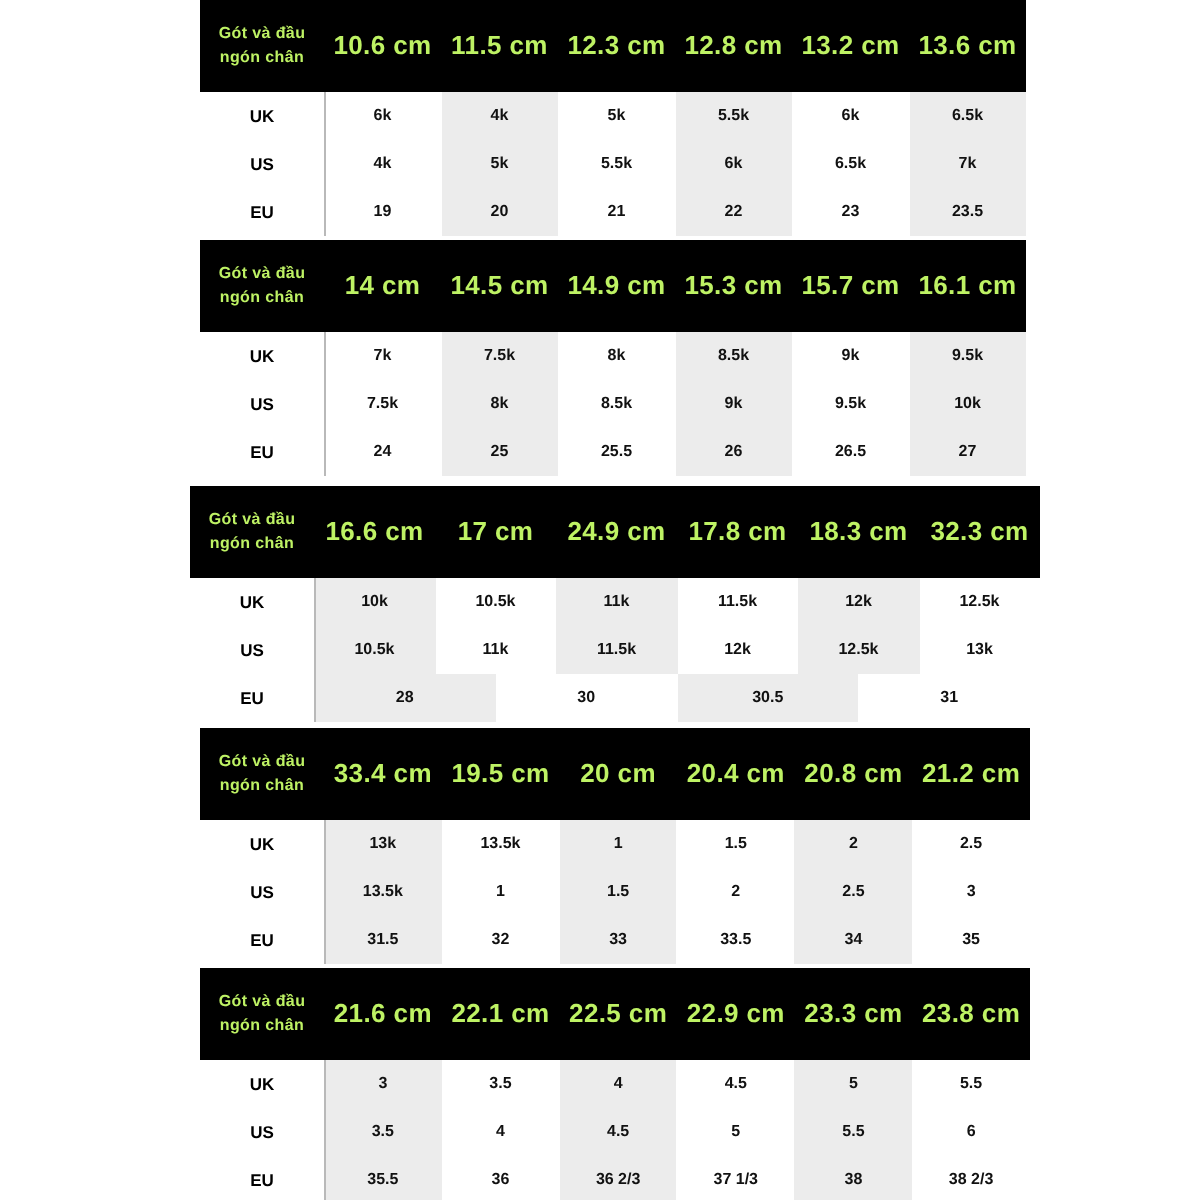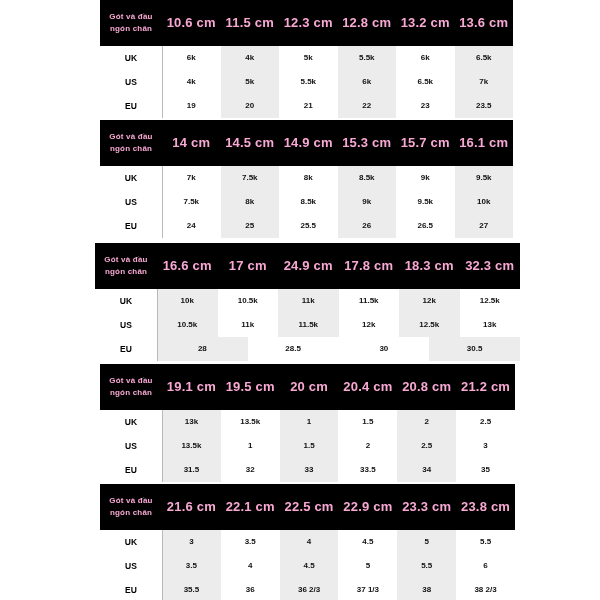--- a/index.html
+++ b/index.html
@@ -23,21 +23,21 @@
   .size-block {
     position: relative;
     margin: 0 auto;
     box-sizing: border-box;
   }
 
   
   .block-header {
     display: flex;
     background: #000000;
-    color: #f9a8d4;
+    color: #bef264;
     height: 46px;
     align-items: center;
   }
 
   .block-header .hcell {
     flex: 1 1 0;
     text-align: center;
     font-size: 13px;
     font-weight: bold;
     letter-spacing: 0.2px;
@@ -206,31 +206,31 @@
           <div class="dcell shaded">10.5k</div>
           <div class="dcell">11k</div>
           <div class="dcell shaded">11.5k</div>
           <div class="dcell">12k</div>
           <div class="dcell shaded">12.5k</div>
           <div class="dcell">13k</div>
         </div>
         <div class="data-row">
           <div class="dcell label-cell">EU</div>
           <div class="dcell shaded">28</div>
-          <div class="dcell">28.5</div>
           <div class="dcell">30</div>
           <div class="dcell shaded">30.5</div>
+          <div class="dcell">31</div>
         </div>
         <div class="divider"></div>
       </div>
     </div>
     <div class="size-block" style="position: absolute; left: 100px; top: 364px; width: 415px;">
       <div class="block-header">
         <div class="hcell label-cell">Gót và đầu ngón chân</div>
-        <div class="hcell">19.1 cm</div>
+        <div class="hcell">33.4 cm</div>
         <div class="hcell">19.5 cm</div>
         <div class="hcell">20 cm</div>
         <div class="hcell">20.4 cm</div>
         <div class="hcell">20.8 cm</div>
         <div class="hcell">21.2 cm</div>
       </div>
       <div class="block-body">
         <div class="data-row">
           <div class="dcell label-cell">UK</div>
           <div class="dcell shaded">13k</div>

